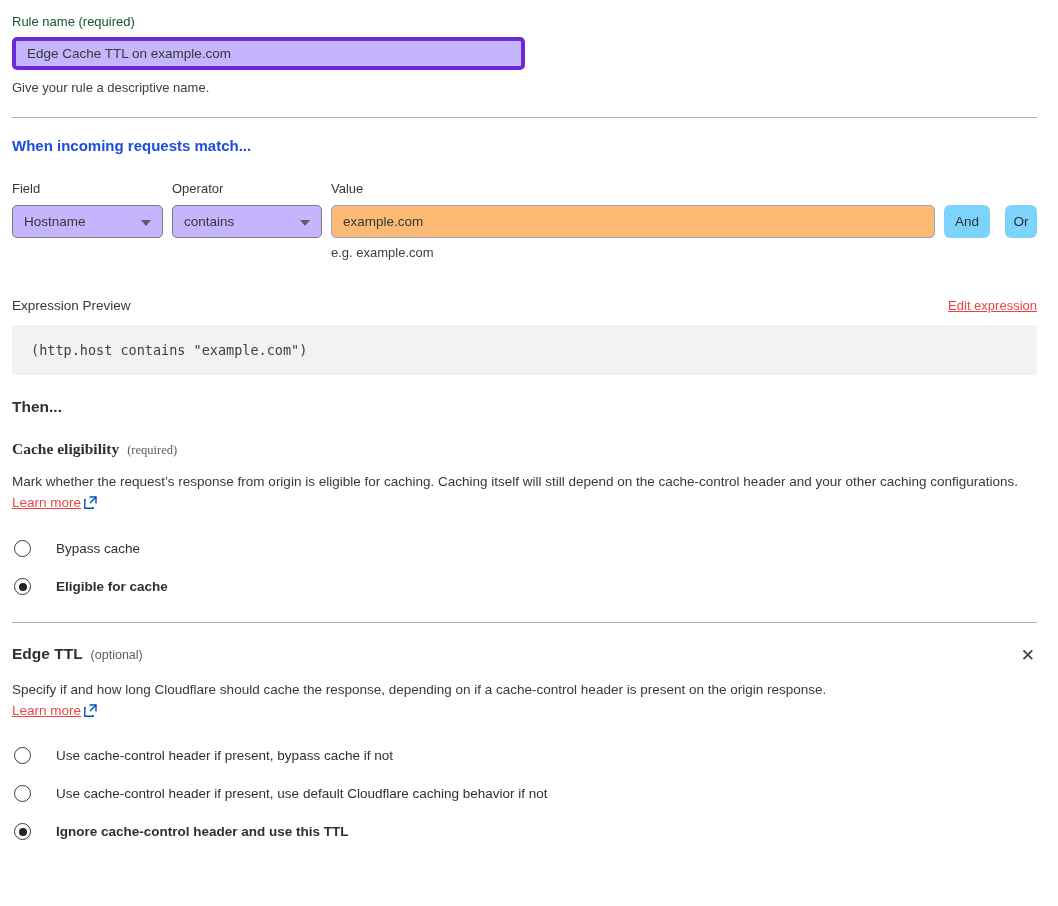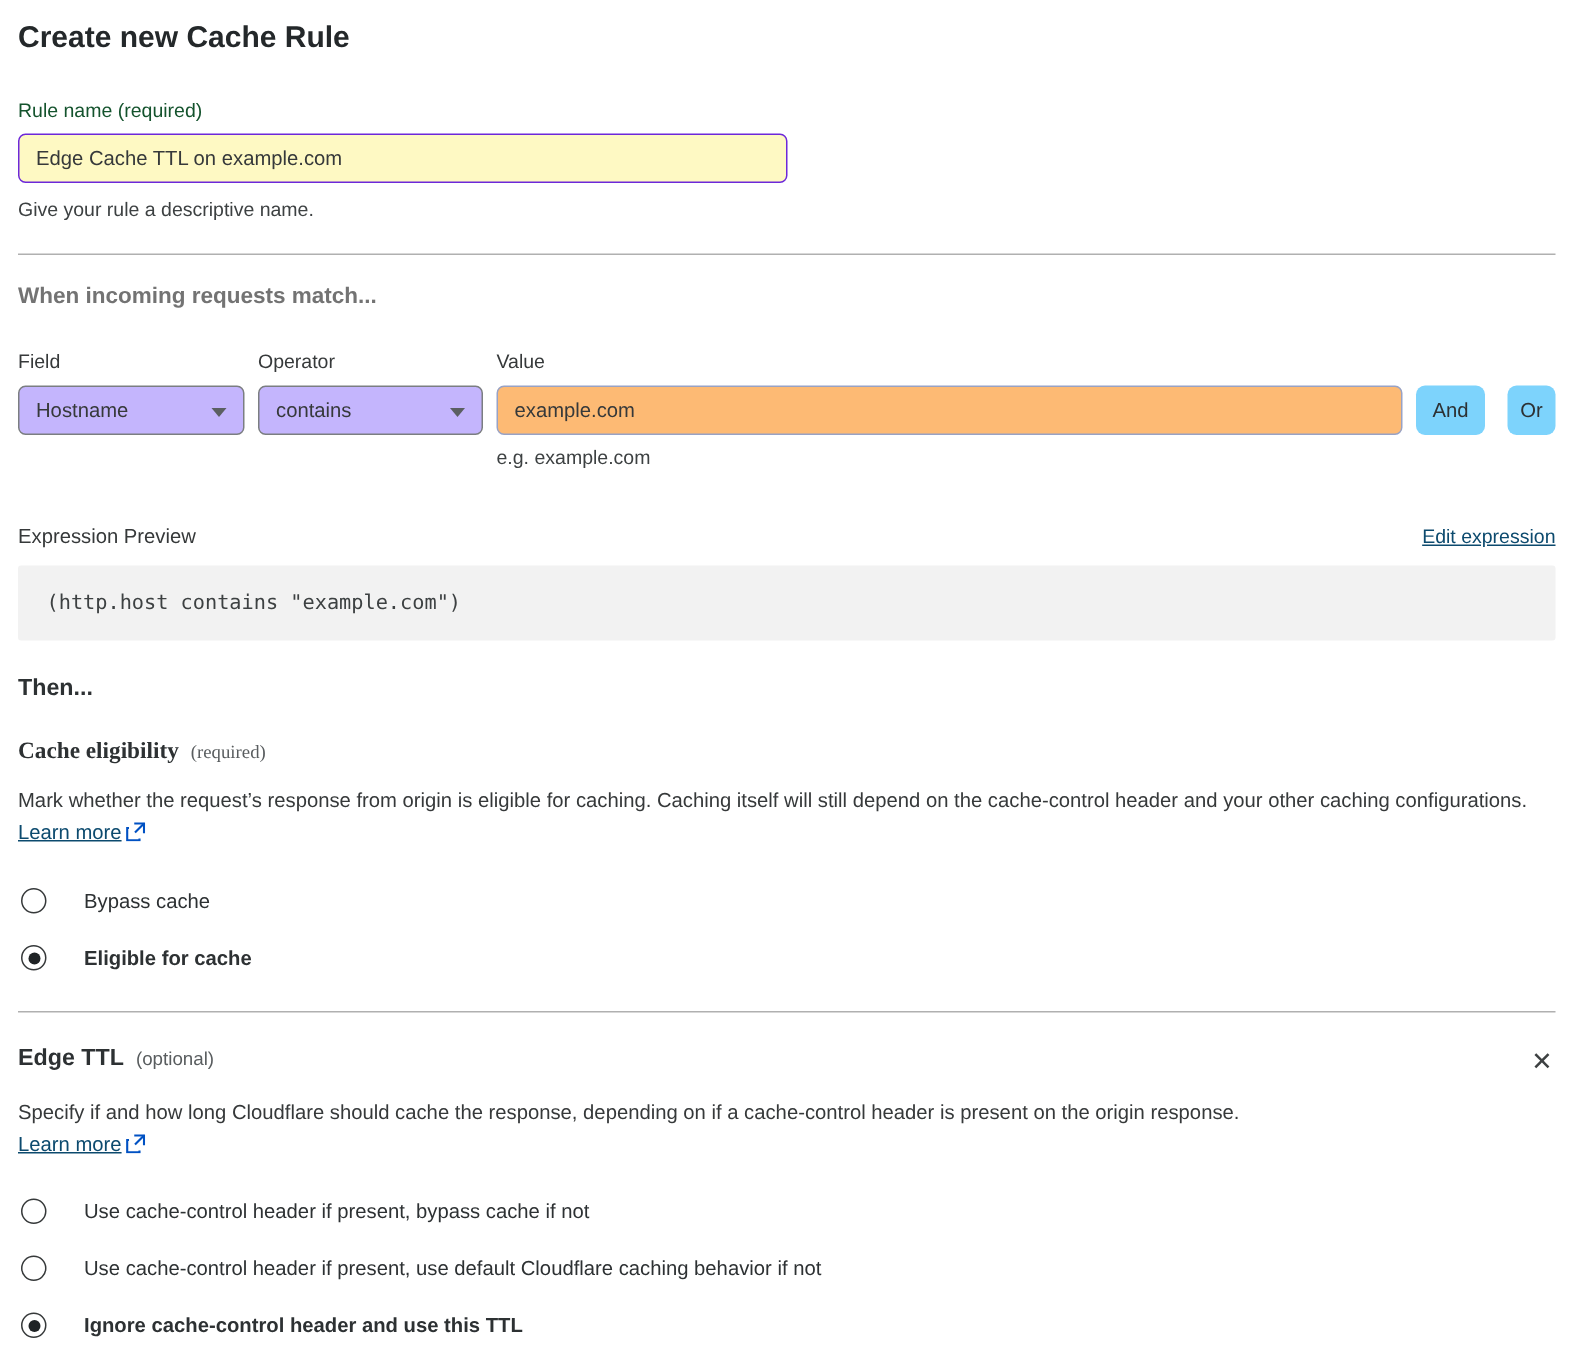--- a/index.html
+++ b/index.html
@@ -10,31 +10,31 @@
     font-size:13px;
     width:1058px;
   }
   .container { padding:14px 21px 20px 12px; }
 
   h1.page-title { font-size:20px; font-weight:700; color:#24282a; margin-bottom:29px; }
 
   .field-label { font-size:13px; color:#14532d; margin-bottom:8px; display:block; }
 
   .text-input {
-    height:33px; border:1px solid #6d28d9; border-radius:5px;
-    padding:0 11px; font-size:13.5px; color:#36393a; background:#fef9c3;
+    height:33px; border:4px solid #6d28d9; border-radius:5px;
+    padding:0 11px; font-size:13.5px; color:#36393a; background:#c4b5fd;
     font-family:"Liberation Sans","DejaVu Sans",sans-serif;
     width:100%; outline:none;
   }
   .rule-name-input { width:513px; }
   .helper-text { font-size:13px; color:#3d4142; margin-top:10px; }
 
   hr.divider { border:none; border-top:1px solid #b0b0b0; margin:22px 0 0 0; }
 
-  h2.section-heading { font-size:15px; font-weight:700; color:#737373; margin-top:19px; }
+  h2.section-heading { font-size:15px; font-weight:700; color:#1d4ed8; margin-top:19px; }
 
   
   .match-grid {
     display:grid;
     grid-template-columns:151px 150px 1fr 46px 38px;
     column-gap:9px;
     align-items:end;
     margin-top:27px;
   }
   .match-grid .cell-label { font-size:13px; margin-bottom:9px; align-self:start; }
@@ -55,21 +55,21 @@
     height:33px; border:none; border-radius:6px; background:#7dd3fc;
     font-size:13.5px; color:#2d3133; cursor:pointer;
     font-family:"Liberation Sans","DejaVu Sans",sans-serif;
   }
   .logic-btn.or { margin-left:6px; }
   .match-helper { grid-column:3; font-size:13px; color:#3d4142; margin-top:7px; }
 
   
   .expr-row { display:flex; justify-content:space-between; align-items:flex-end; margin-top:38px; }
   .expr-label { font-size:13.5px; color:#36393a; }
-  a.link { color:#0c4a6e; text-decoration:underline; cursor:pointer; }
+  a.link { color:#ef4444; text-decoration:underline; cursor:pointer; }
   .expr-box {
     margin-top:12px; background:#f2f2f2; border-radius:2px;
     padding:17px 19px; font-family:"DejaVu Sans Mono","Liberation Mono",monospace;
     font-size:13.5px; color:#3d4142;
   }
 
   h2.then-heading { font-size:15.5px; font-weight:700; color:#2d3133; margin-top:23px; }
 
   .subsection-header { display:flex; align-items:baseline; gap:8px; margin-top:24px;font-family:Liberation Serif, serif; }
   .subsection-title { font-size:15.5px; font-weight:700; color:#2d3133; }
@@ -96,21 +96,20 @@
     line-height:1; padding:2px; align-self:flex-start;
     font-family:"Liberation Sans","DejaVu Sans",sans-serif;
   }
   .edge-desc { max-width:832px; }
 </style>
 </head>
 <body>
 
 <div class="container">
 
-  <h1 class="page-title">Create new Cache Rule</h1>
 
   
   <label class="field-label">Rule name (required)</label>
   <input class="text-input rule-name-input" type="text" value="Edge Cache TTL on example.com" style="">
   <div class="helper-text">Give your rule a descriptive name.</div>
 
   <hr class="divider">
 
   
   <h2 class="section-heading">When incoming requests match...</h2>

